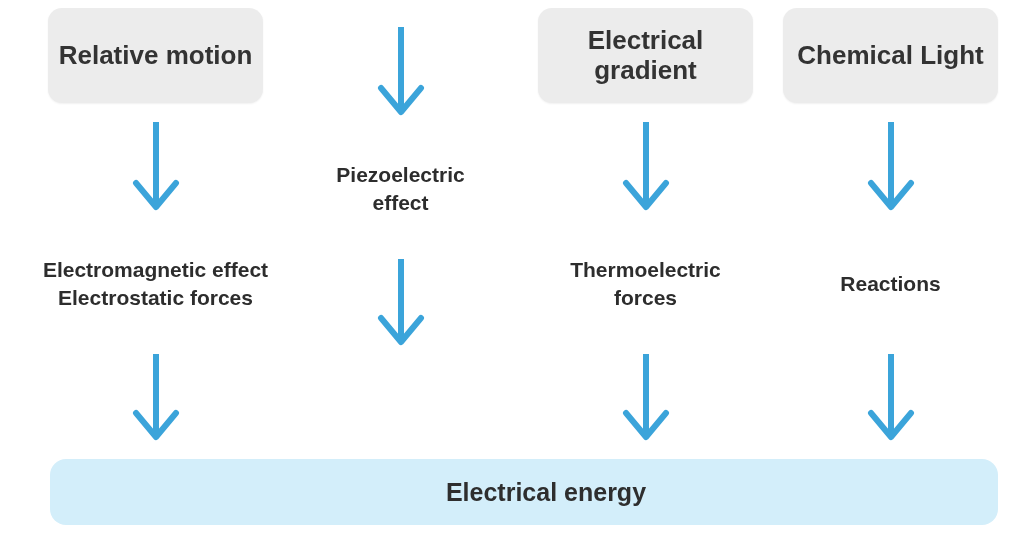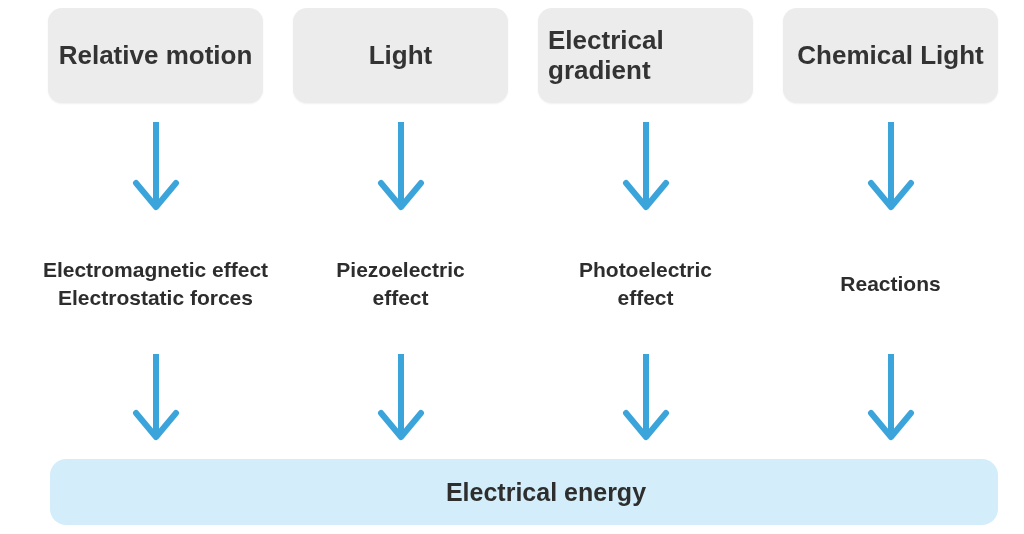--- a/index.html
+++ b/index.html
@@ -28,20 +28,21 @@
     align-items: center;
   }
   .source-box {
     width: 100%;
     height: 95px;
     background: #ececec;
     border-radius: 14px;
     display: flex;
     align-items: center;
     justify-content: center;
+    text-align: center;
     font-size: 26px;
     line-height: 1.15;
     font-weight: bold;
     color: #333333;
     box-shadow: 0 1px 2px rgba(0,0,0,0.06);
     padding: 4px 10px;
   }
   .arrow {
     display: block;
     margin-top: 17px;
@@ -101,23 +102,20 @@
         <div class="line">Electromagnetic effect</div>
         <div class="line">Electrostatic forces</div>
       </div>
       <svg class="arrow2" width="56" height="90" viewBox="0 0 56 90">
         <line x1="28" y1="2" x2="28" y2="83" stroke="#3ba4da" stroke-width="6"></line>
         <polyline points="8,61 28,85 48,61" fill="none" stroke="#3ba4da" stroke-width="6" stroke-linecap="round" stroke-linejoin="round"></polyline>
       </svg>
     </div>
 
     <div class="column">
-      <div class="source-box">
-        <span>Light</span>
-      </div>
       <svg class="arrow" width="56" height="92" viewBox="0 0 56 92">
         <line x1="28" y1="2" x2="28" y2="85" stroke="#3ba4da" stroke-width="6"></line>
         <polyline points="8,63 28,87 48,63" fill="none" stroke="#3ba4da" stroke-width="6" stroke-linecap="round" stroke-linejoin="round"></polyline>
       </svg>
       <div class="mech">
         <div class="narrow">Piezoelectric effect</div>
       </div>
       <svg class="arrow2" width="56" height="90" viewBox="0 0 56 90">
         <line x1="28" y1="2" x2="28" y2="83" stroke="#3ba4da" stroke-width="6"></line>
         <polyline points="8,61 28,85 48,61" fill="none" stroke="#3ba4da" stroke-width="6" stroke-linecap="round" stroke-linejoin="round"></polyline>
@@ -126,21 +124,21 @@
 
     <div class="column">
       <div class="source-box">
         <span>Electrical gradient</span>
       </div>
       <svg class="arrow" width="56" height="92" viewBox="0 0 56 92">
         <line x1="28" y1="2" x2="28" y2="85" stroke="#3ba4da" stroke-width="6"></line>
         <polyline points="8,63 28,87 48,63" fill="none" stroke="#3ba4da" stroke-width="6" stroke-linecap="round" stroke-linejoin="round"></polyline>
       </svg>
       <div class="mech">
-        <div class="narrow">Photoelectric effect</div>
+        <div class="narrow">Thermoelectric forces</div>
       </div>
       <svg class="arrow2" width="56" height="90" viewBox="0 0 56 90">
         <line x1="28" y1="2" x2="28" y2="83" stroke="#3ba4da" stroke-width="6"></line>
         <polyline points="8,61 28,85 48,61" fill="none" stroke="#3ba4da" stroke-width="6" stroke-linecap="round" stroke-linejoin="round"></polyline>
       </svg>
     </div>
 
     <div class="column">
       <div class="source-box">
         <span>Chemical Light</span>

